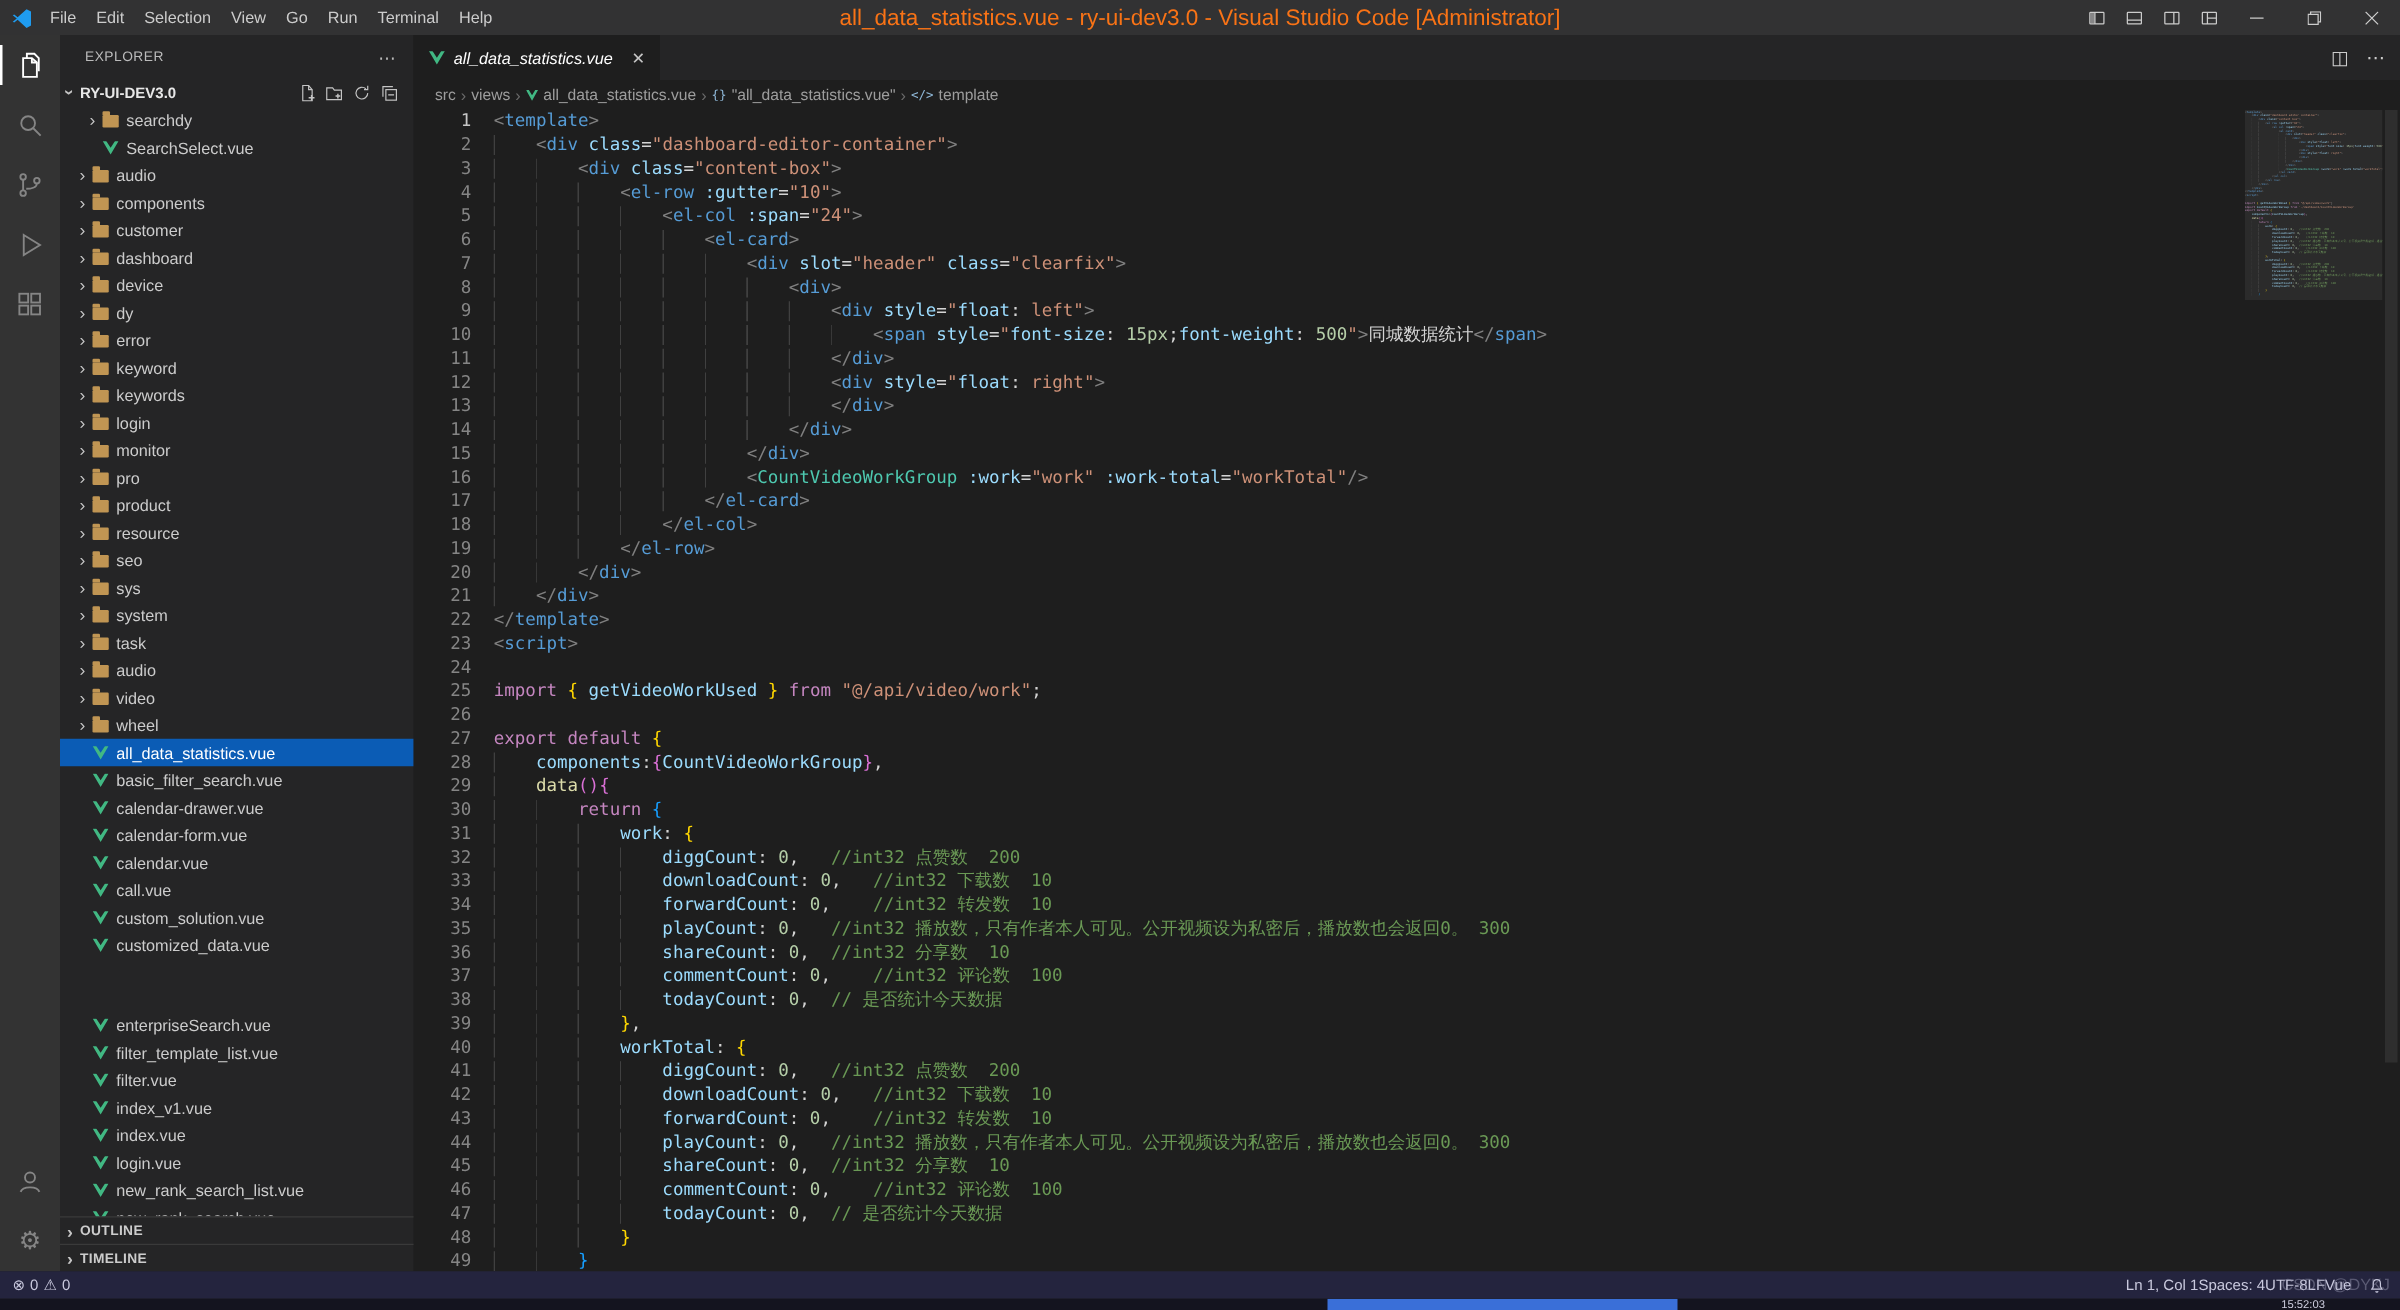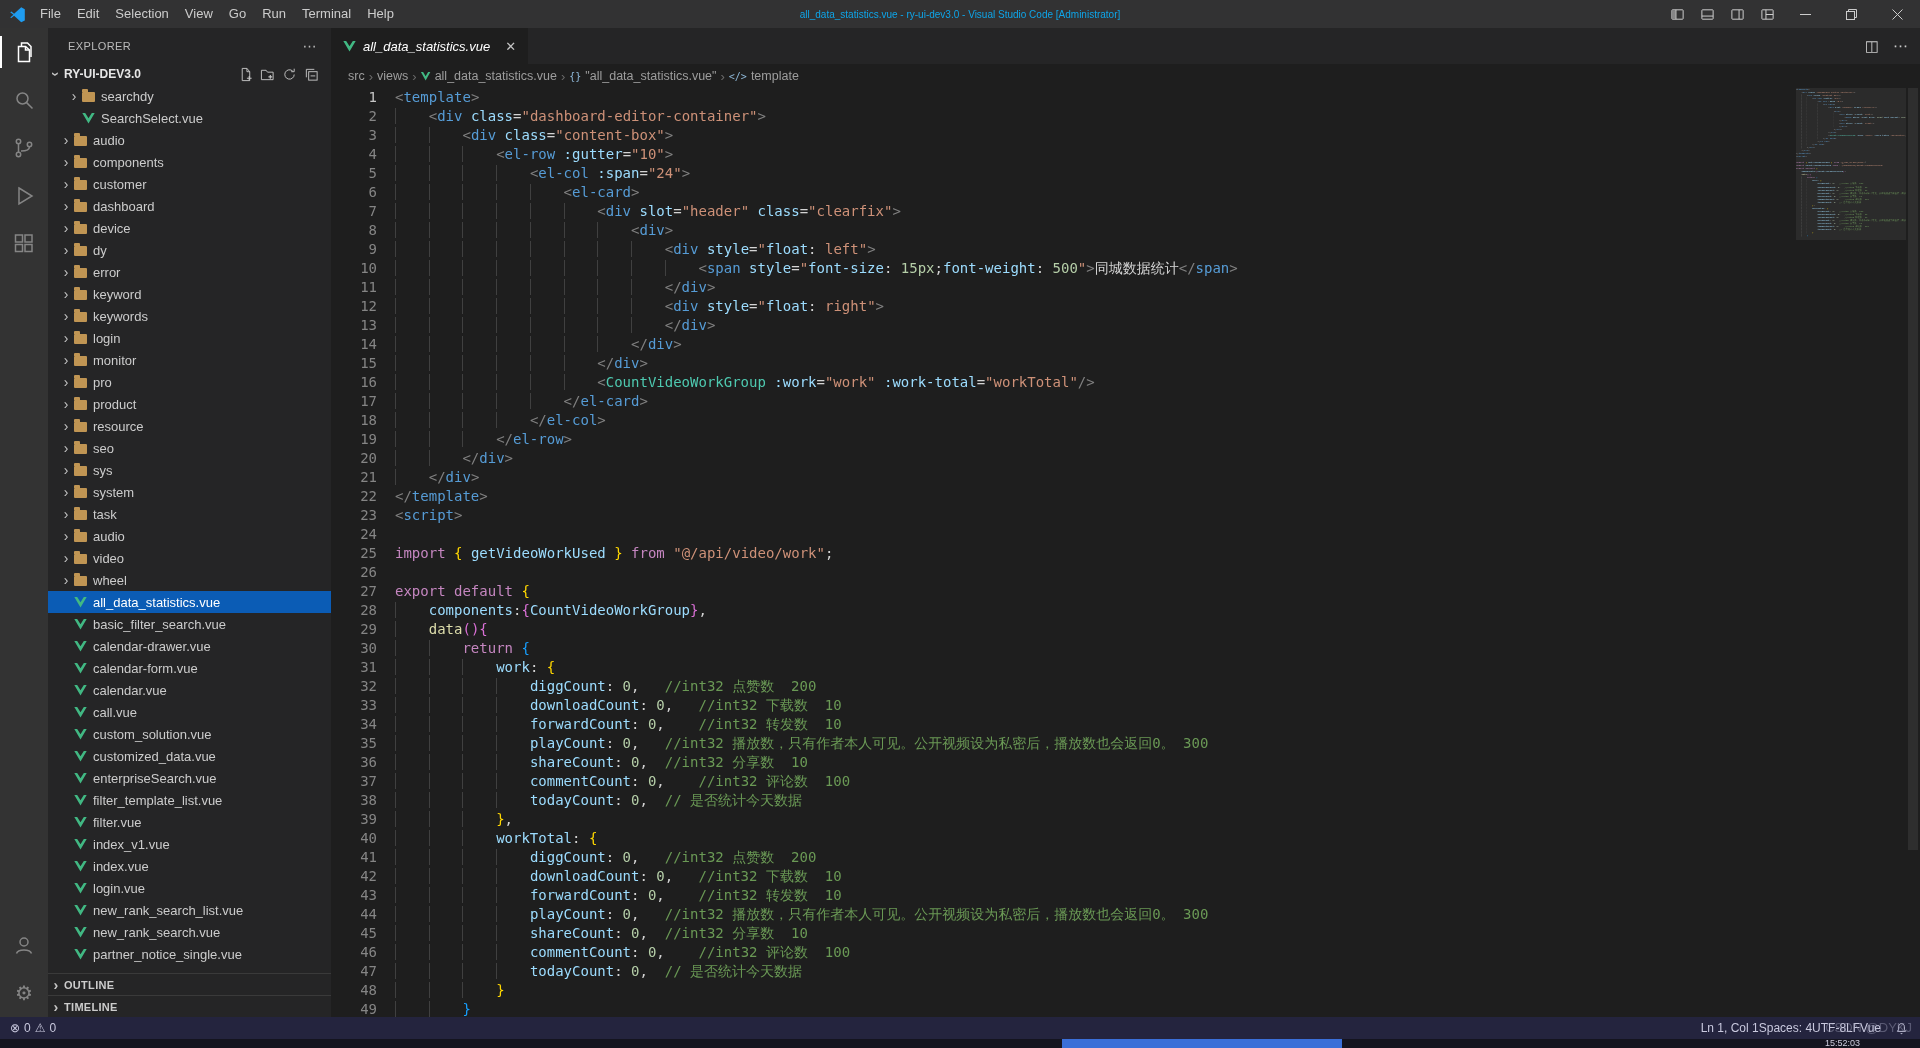--- a/index.html
+++ b/index.html
@@ -9,21 +9,21 @@
     background:#1e1e1e; font-family:"Liberation Sans", sans-serif;
     -webkit-font-smoothing:antialiased;
   }
   .window { width:1920px; height:1048px; display:flex; flex-direction:column; }
 
   
   .titlebar { height:28px; background:#323233; display:flex; align-items:center; position:relative; color:#cccccc; font-size:13px; flex-shrink:0; }
   .logo { width:17px; height:17px; margin:0 6px 0 9px; flex-shrink:0; }
   .menus { display:flex; height:100%; align-items:center; }
   .menu-item { padding:0 8px; line-height:28px; cursor:default; }
-  .title-text { position:absolute; left:50%; transform:translateX(-50%); font-size:10px; color:#0ea5e9; white-space:nowrap; pointer-events:none; }
+  .title-text { position:absolute; left:50%; transform:translateX(-50%); font-size:18px; color:#f97316; white-space:nowrap; pointer-events:none; }
   .tb-right { margin-left:auto; display:flex; align-items:stretch; height:100%; }
   .tb-icon { width:30px; display:flex; align-items:center; justify-content:center; color:#cccccc; }
   .win-btn { width:46px; display:flex; align-items:center; justify-content:center; color:#cccccc; }
 
   
   .main { height:989px; display:flex; flex-shrink:0; }
 
   .activitybar { width:48px; background:#333333; display:flex; flex-direction:column; align-items:center; flex-shrink:0; }
   .ab-item { width:48px; height:48px; display:flex; align-items:center; justify-content:center; color:#858585; position:relative; cursor:pointer; }
   .ab-item.active { color:#ffffff; }
@@ -416,21 +416,21 @@
           <div class="tree-row" style="padding-left: 10px;">
             <span class="twistie">›</span>
             <span class="icon-vue"></span>
             <span class="tree-label">custom_solution.vue</span>
           </div>
           <div class="tree-row" style="padding-left: 10px;">
             <span class="twistie">›</span>
             <span class="icon-vue"></span>
             <span class="tree-label">customized_data.vue</span>
           </div>
-          <div class="tree-row" style="padding-left: 10px;">
+          <div class="tree-row" style="padding-left: 10px; margin-top: 42px;">
             <span class="twistie">›</span>
             <span class="icon-vue"></span>
             <span class="tree-label">enterpriseSearch.vue</span>
           </div>
           <div class="tree-row" style="padding-left: 10px;">
             <span class="twistie">›</span>
             <span class="icon-vue"></span>
             <span class="tree-label">filter_template_list.vue</span>
           </div>
           <div class="tree-row" style="padding-left: 10px;">

